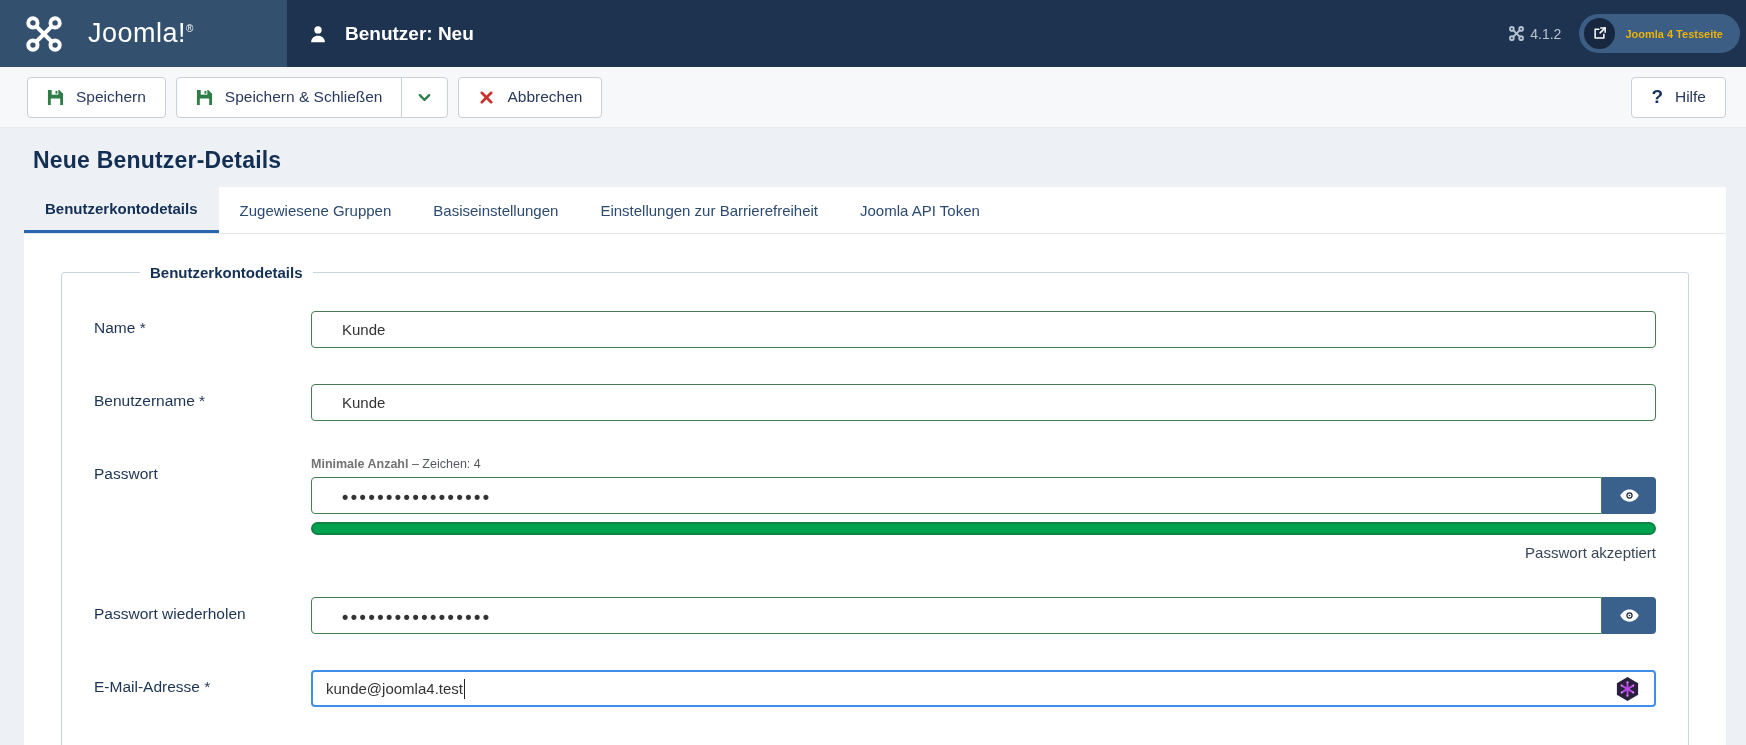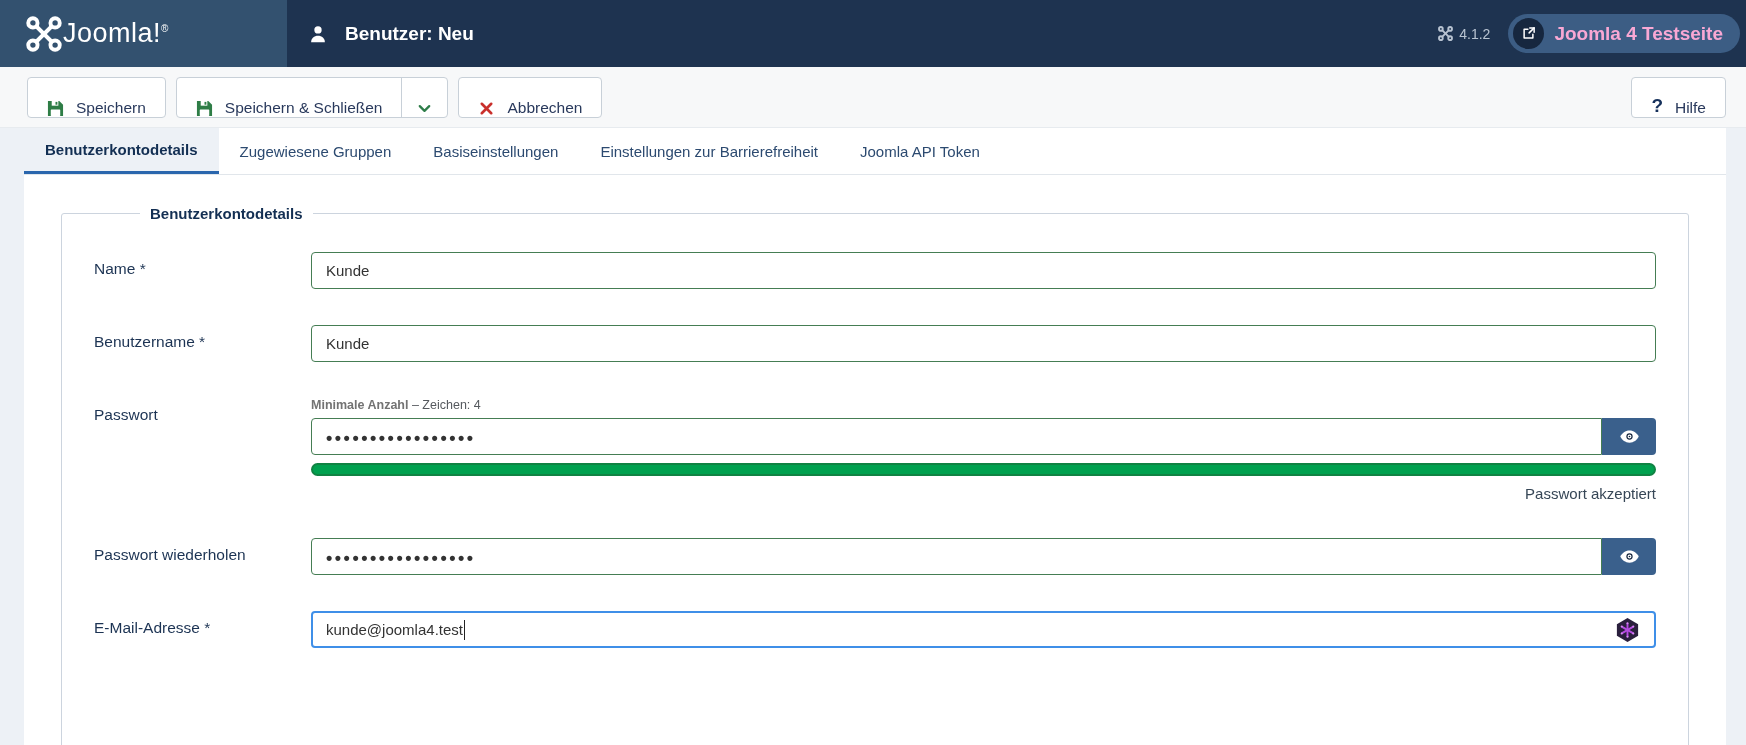--- a/index.html
+++ b/index.html
@@ -4,38 +4,38 @@
 <style>
   * { box-sizing: border-box; margin: 0; padding: 0; }
   html,body { width:1746px; height:745px; overflow:hidden; }
   body {
     font-family: "Liberation Sans", sans-serif;
     background:#edf1f6;
     color:#15305b;
   }
   
   .header { display:flex; height:67px; background:#1e3350; align-items:stretch; }
-  .logo-block { width:287px; background:#33516f; display:flex; align-items:center; padding-left:26px; gap:1px; flex-shrink:0; }
+  .logo-block { width:287px; background:#33516f; display:flex; align-items:center; padding-left:26px; gap:26px; flex-shrink:0; }
   .logo-mark { width:36px; height:36px; }
   .logo-text { color:#fff; font-size:27px; letter-spacing:0.5px; font-weight:400; }
   .logo-text sup { font-size:10px; }
   .header-main { flex:1; display:flex; align-items:center; padding:0 6px 0 20px; gap:16px; }
   .person-icon { width:22px; height:22px; }
   .header-title { color:#fff; font-size:19px; font-weight:bold; }
   .header-right { margin-left:auto; display:flex; align-items:center; gap:18px; }
   .version { display:flex; align-items:center; gap:6px; color:#b8c3d1; font-size:14px; }
   .version svg { width:15px; height:15px; }
   .preview-pill { display:flex; align-items:center; gap:10px; background:#3c5d84; border:none; border-radius:20px; height:39px; padding:4px 17px 4px 5px; cursor:pointer; }
   .pill-circle { width:31px; height:31px; border-radius:50%; background:#16273f; display:flex; align-items:center; justify-content:center; }
   .pill-circle svg { width:15px; height:15px; }
-  .preview-pill span { color:#f9a8d4; font-size:19px; font-weight:bold; }
+  .preview-pill span { color:#eab308; font-size:11px; font-weight:bold; }
 
   
   .toolbar { height:61px; background:#f7f8f9; border-bottom:1px solid #e7ebef; display:flex; align-items:center; padding:0 20px 0 27px; gap:10px; }
-  .btn { display:flex; align-items:flex-end; gap:12px; background:#fff; border:1px solid #c8d0d8; border-radius:4px; height:41px; padding:0 19px; font-size:15.5px; color:#29395c; font-family:"Liberation Sans",sans-serif; cursor:pointer; }
+  .btn { display:flex; align-items:center; gap:12px; background:#fff; border:1px solid #c8d0d8; border-radius:4px; height:41px; padding:0 19px; font-size:15.5px; color:#29395c; font-family:"Liberation Sans",sans-serif; cursor:pointer; }
   .btn svg { width:17px; height:17px; }
   .btn-group { display:flex; border:1px solid #c8d0d8; border-radius:4px; background:#fff; height:41px; }
   .btn-group .btn { border:none; height:100%; background:transparent; }
   .btn-group .btn.caret-btn { border-left:1px solid #c8d0d8; padding:0 14px; border-radius:0 4px 4px 0; }
   .toolbar-spacer { flex:1; }
   .help-q { font-size:19px; font-weight:800; color:#15305b; }
 
   
   .page { padding:0 20px 0 24px; }
   .page-title { font-size:23px; font-weight:bold; color:#132f53; margin:19px 0 13px 9px; letter-spacing:0.2px; }
@@ -49,21 +49,21 @@
   fieldset.account { border:1px solid #ccd4de; border-radius:3px; padding:30px 32px 80px 32px; min-height:480px; }
   fieldset.account legend { margin-left:46px; padding:0 10px; font-size:15px; font-weight:bold; color:#132f53; }
 
   .form-row { display:flex; align-items:flex-start; margin-bottom:36px; }
   .form-label { width:217px; flex-shrink:0; padding-top:8px; font-size:15.5px; color:#1c3353; }
   .form-field { flex:1; position:relative; }
   .input-line { display:flex; }
   input.form-input, .fake-input {
     width:100%; height:37px; border:1px solid #457d54; border-radius:4px;
     font-family:"Liberation Sans",sans-serif; font-size:15px; color:#333;
-    padding:0 14px; background:#fff; outline:none; display:block;
+    padding:0 30px; background:#fff; outline:none; display:block;
   }
   input.password { border-radius:4px 0 0 4px; font-weight:bold; font-size:18px; letter-spacing:2.5px; padding-top:3px; }
   .eye-btn { width:54px; flex-shrink:0; border:none; background:#3a608c; border-radius:0 4px 4px 0; display:flex; align-items:center; justify-content:center; cursor:pointer; }
   .eye-btn svg { width:21px; height:21px; }
 
   .hint { font-size:12.5px; color:#55595e; margin-bottom:6px; }
   .hint b { color:#737373; }
 
   .strength-bar { margin-top:8px; height:13px; border-radius:7px; background:#00a14f; border:2px solid #108343; }
   .strength-text { margin-top:9px; text-align:right; font-size:15px; color:#364656; }
@@ -163,20 +163,21 @@
 
   <div class="toolbar-spacer"></div>
 
   <button class="btn">
     <span class="help-q">?</span>
     <span>Hilfe</span>
   </button>
 </div>
 
 <div class="page">
+  <h1 class="page-title">Neue Benutzer-Details</h1>
 
   <div class="card">
     <div class="tabs">
       <button class="tab active">Benutzerkontodetails</button>
       <button class="tab">Zugewiesene Gruppen</button>
       <button class="tab">Basiseinstellungen</button>
       <button class="tab">Einstellungen zur Barrierefreiheit</button>
       <button class="tab">Joomla API Token</button>
     </div>
 

